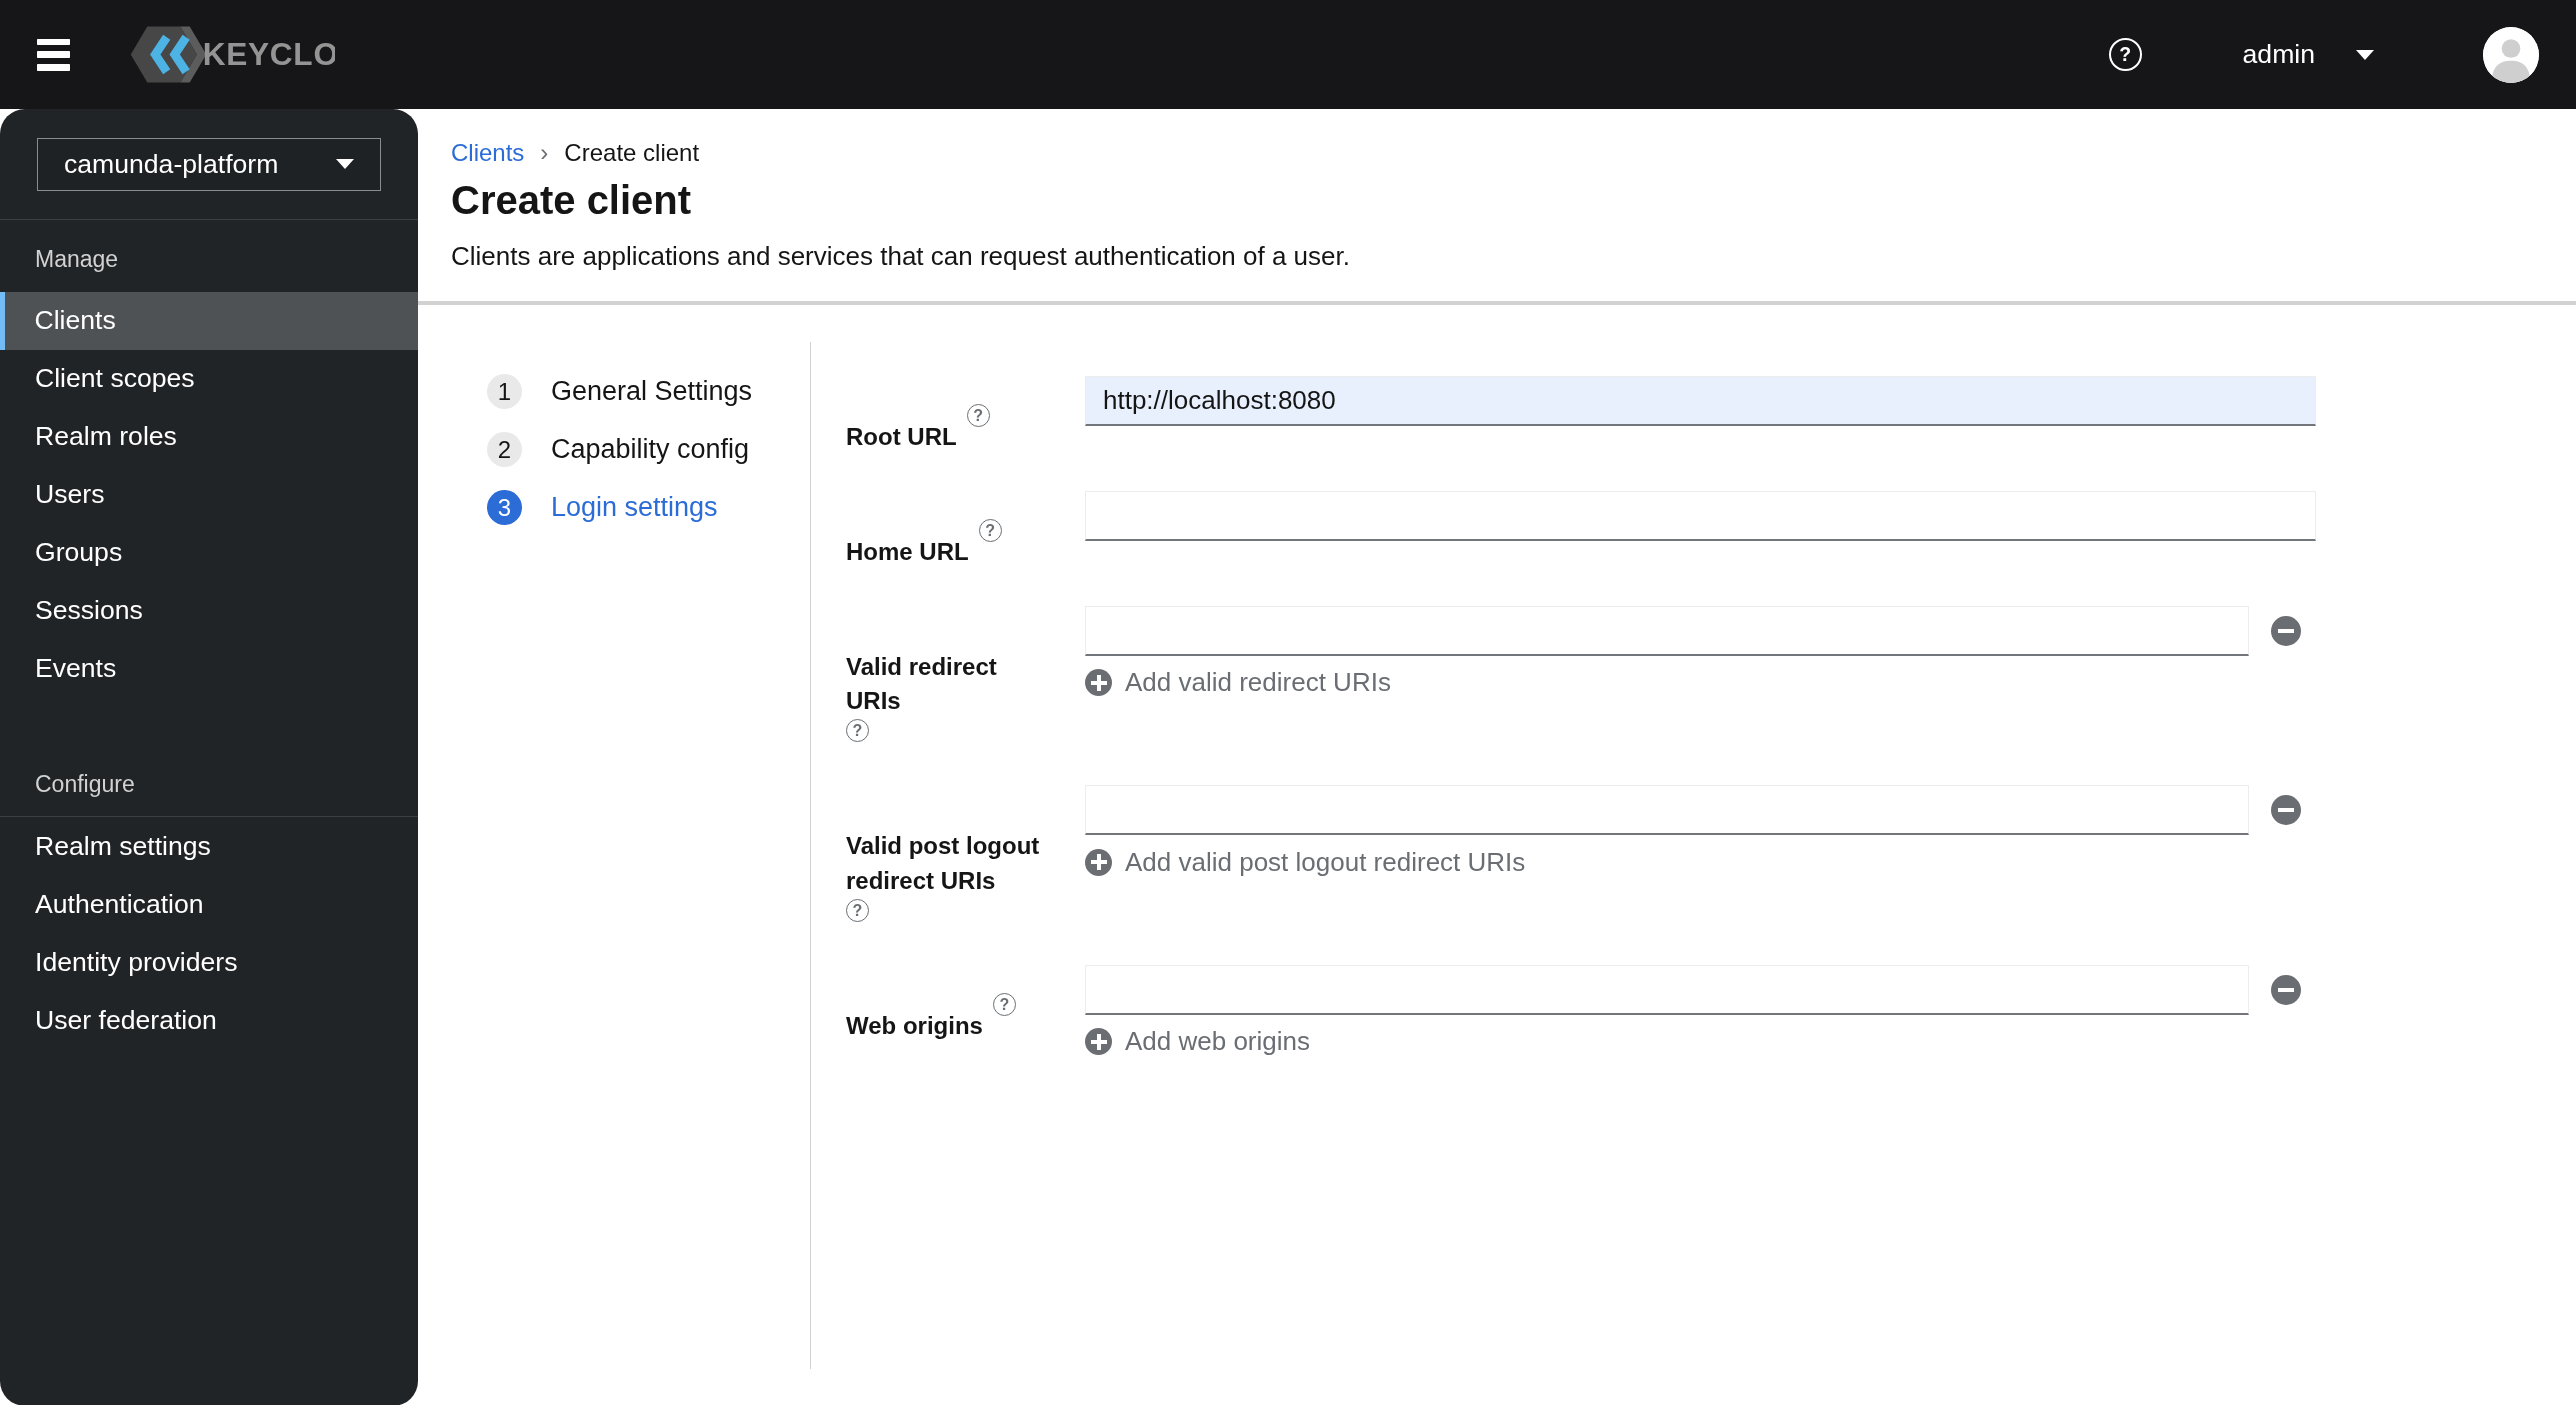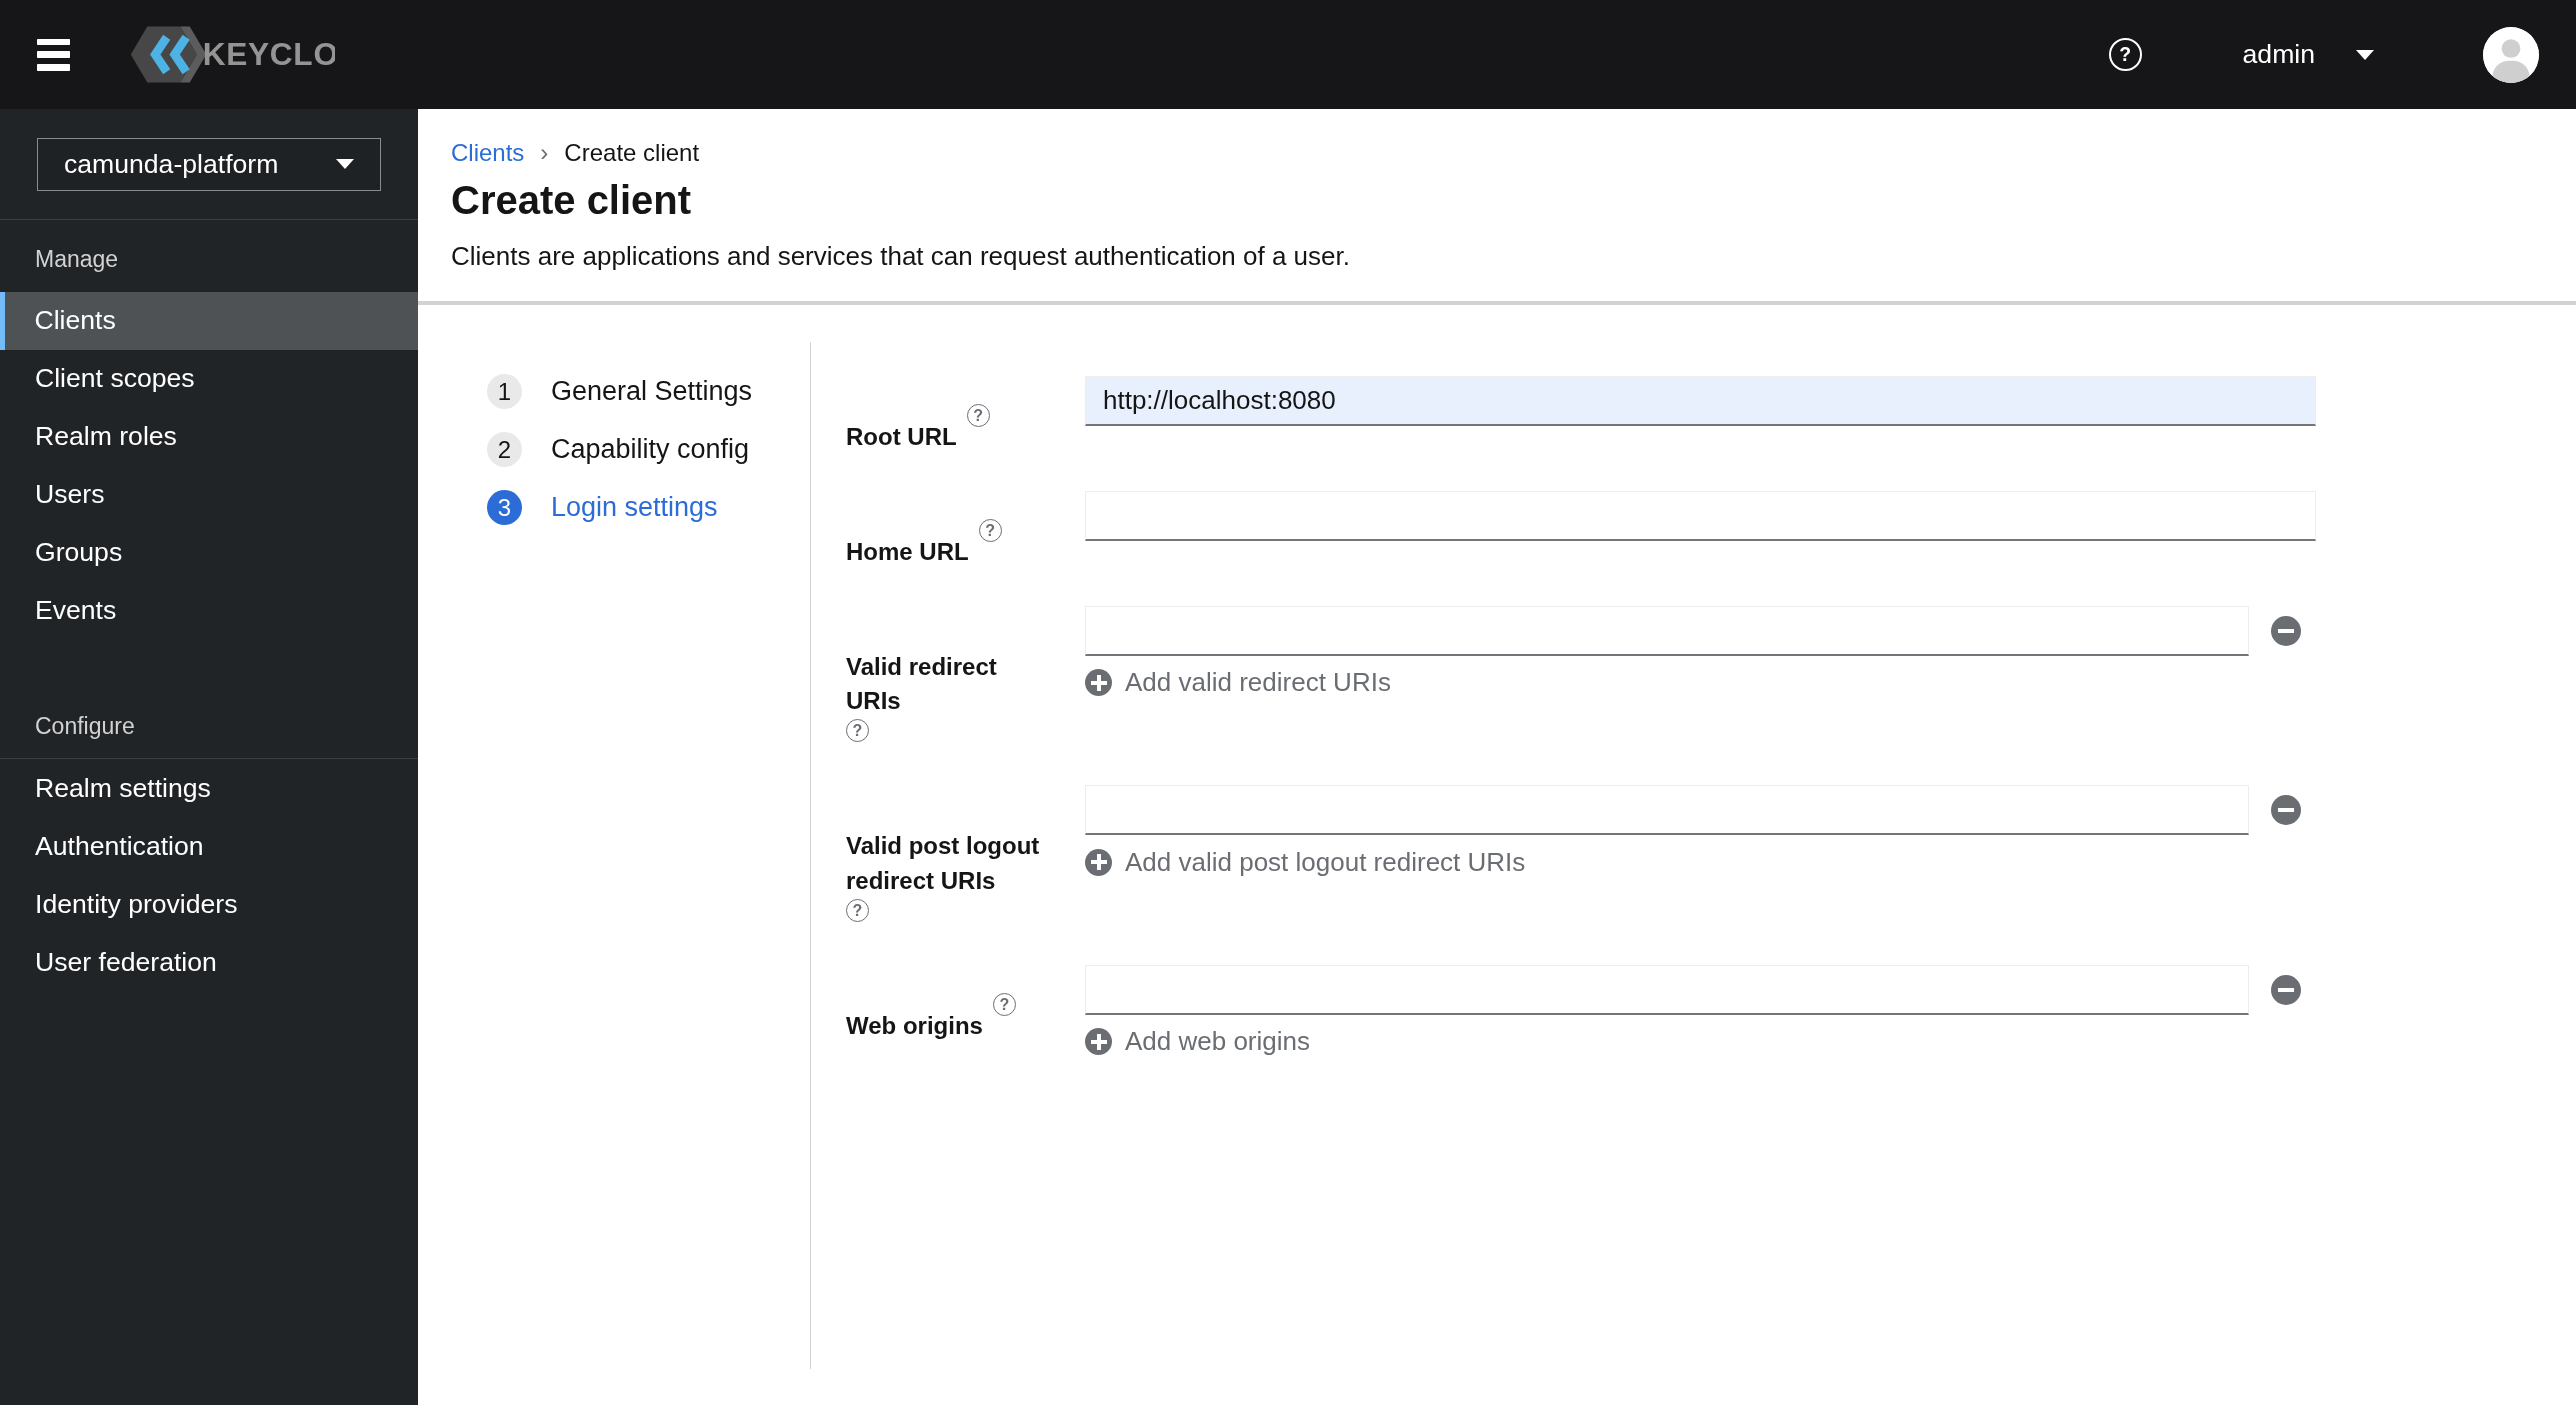--- a/index.html
+++ b/index.html
@@ -21,21 +21,21 @@
   .masthead-right{margin-left:auto;display:flex;align-items:center;margin-right:37px;}
   .help-circle{width:33px;height:33px;border:2.2px solid #fff;border-radius:50%;color:#fff;
     display:flex;align-items:center;justify-content:center;font-size:19.4px;font-weight:bold;
     background:none;cursor:pointer;}
   .user-menu{display:flex;align-items:center;margin-left:101px;background:none;border:none;cursor:pointer;gap:8px;}
   .user-name{color:#fff;font-size:26.6px;}
   .caret-down{width:0;height:0;border-left:9.3px solid transparent;border-right:9.3px solid transparent;
     border-top:10.8px solid #fff;margin-left:33px;}
   .avatar{width:56px;height:56px;border-radius:50%;margin-left:109px;overflow:hidden;background:#fff;}
   
-  .sidebar{position:absolute;left:0;top:109px;width:418px;height:1297px;background:var(--sidebar-bg);z-index:20;}
+  .sidebar{position:absolute;left:0;top:109px;width:418px;height:1297px;background:var(--sidebar-bg);z-index:20;border-radius:25px;}
   .realm-area{height:111px;border-bottom:0.7px solid #3c3f42;display:flex;align-items:center;padding:0 37px;}
   .realm-select{flex:1;height:53px;border:1.4px solid #8a8d90;background:#1f2225;color:#fff;
     display:flex;align-items:center;justify-content:space-between;padding:0 26px;font-size:26.6px;cursor:pointer;}
   .nav-group-label{font-size:23px;color:#d2d2d2;padding:26px 0 18.7px 35px;}
   .nav-item{height:58px;display:flex;align-items:center;padding-left:35px;font-size:26.6px;color:#fff;cursor:pointer;}
   .nav-item.active{background:var(--sidebar-active-bg);border-left:5px solid var(--sidebar-active-border);padding-left:29.5px;}
   .nav-section-divider{border:none;border-top:0.7px solid #3c3f42;margin:0;}
   .configure-group{margin-top:47px;}
   
   .main{position:absolute;left:418px;top:109px;width:2158px;height:1297px;background:#fff;}
@@ -132,20 +132,21 @@
     </button>
   </div>
 
   <div class="nav-group">
     <div class="nav-group-label">Manage</div>
     <div class="nav-item active">Clients</div>
     <div class="nav-item">Client scopes</div>
     <div class="nav-item">Realm roles</div>
     <div class="nav-item">Users</div>
     <div class="nav-item">Groups</div>
+    <div class="nav-item">Sessions</div>
     <div class="nav-item">Events</div>
   </div>
 
   <div class="nav-group configure-group">
     <div class="nav-group-label">Configure</div>
     <hr class="nav-section-divider">
     <div class="nav-item">Realm settings</div>
     <div class="nav-item">Authentication</div>
     <div class="nav-item">Identity providers</div>
     <div class="nav-item">User federation</div>

